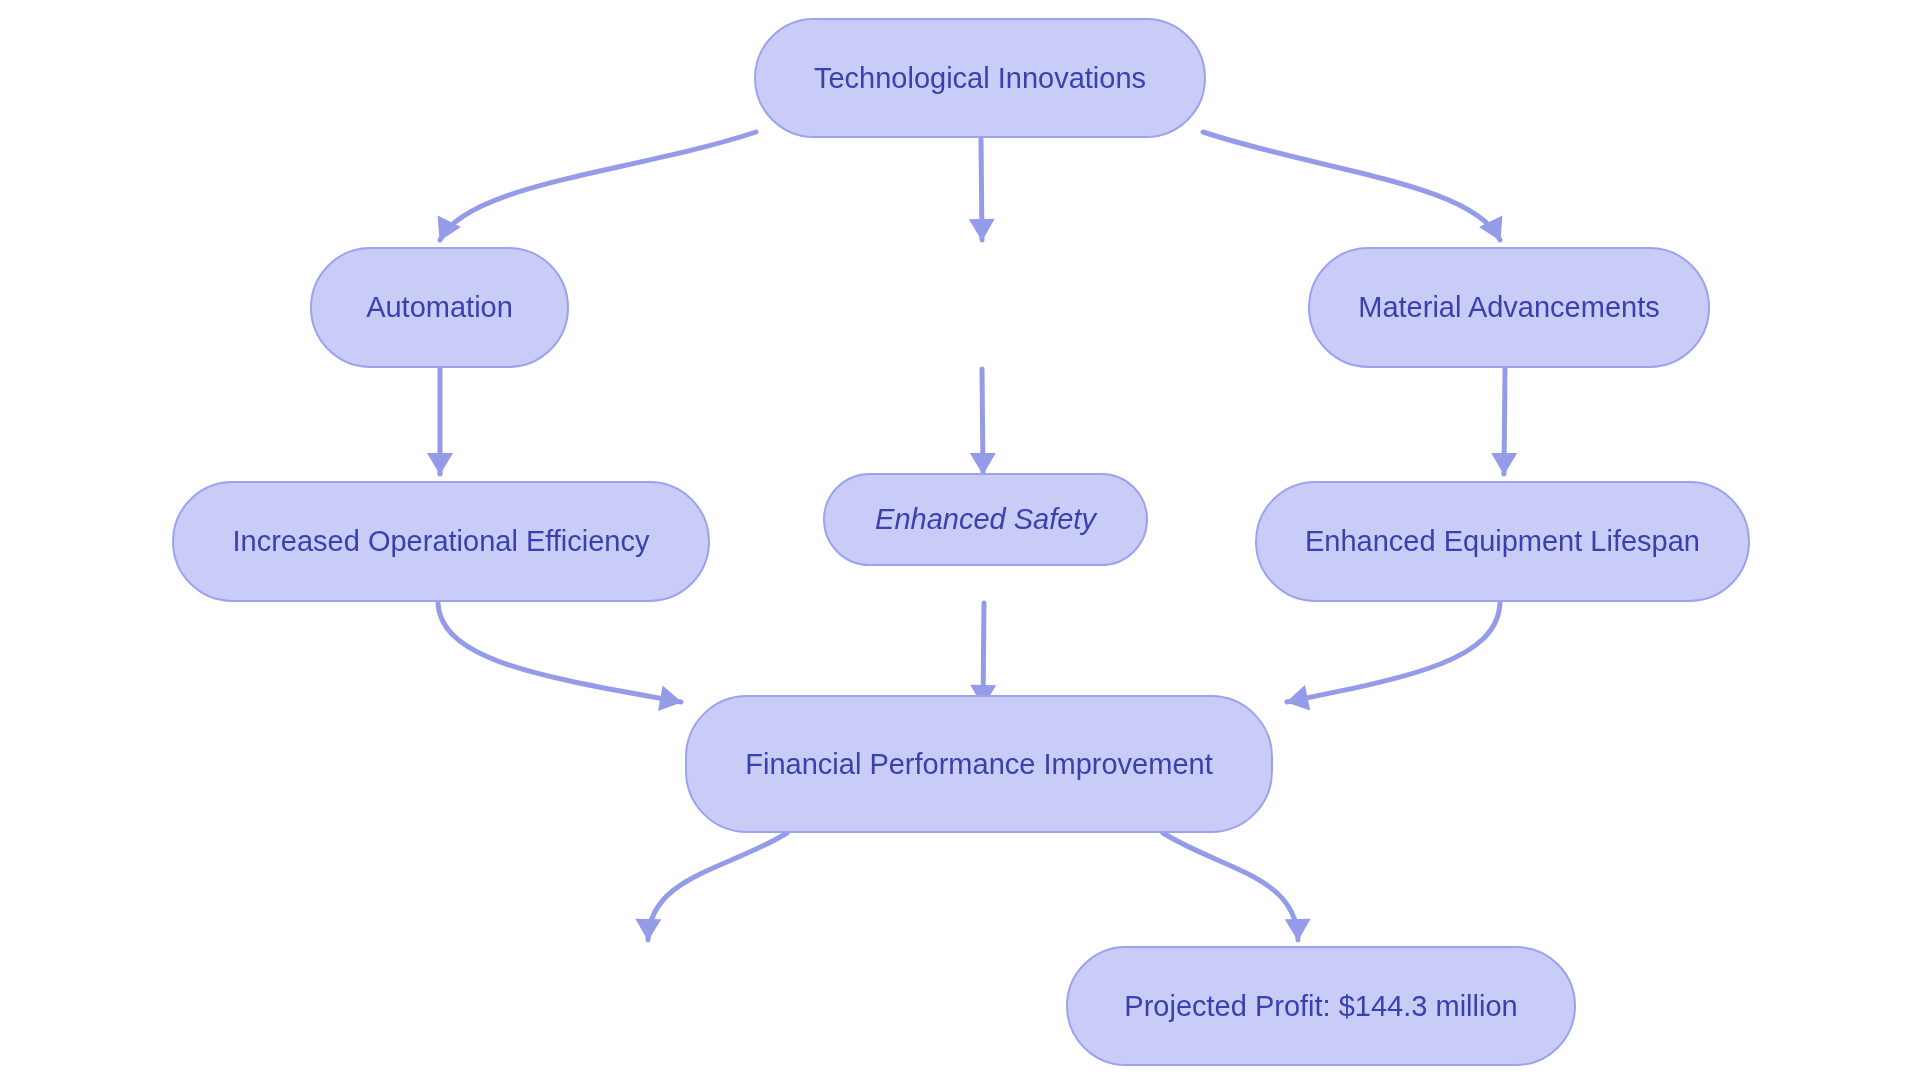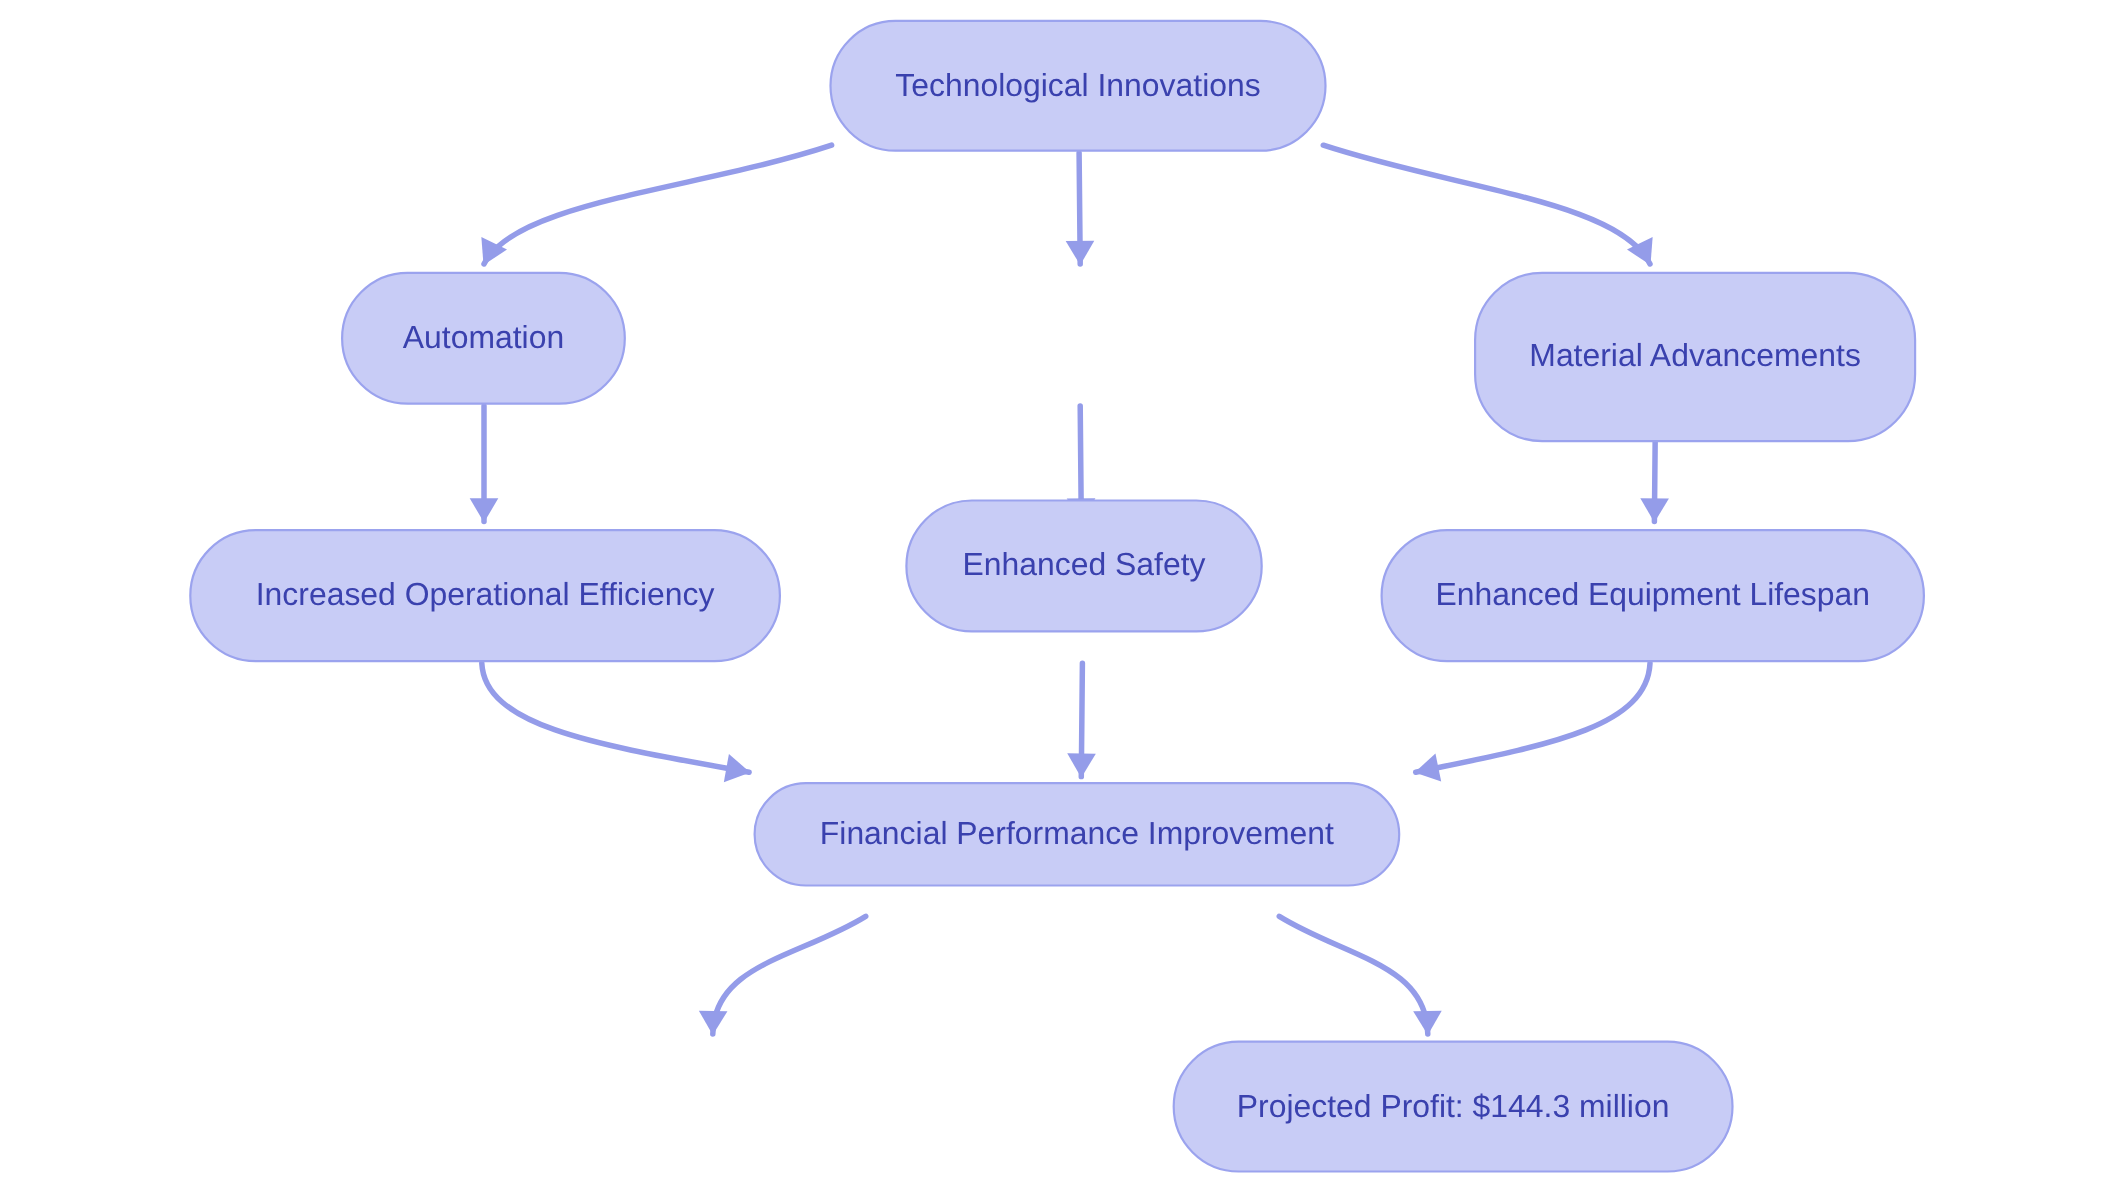--- a/index.html
+++ b/index.html
@@ -63,26 +63,26 @@
       <path d="M 787 833 C 727 870, 649 876, 648 940" marker-end="url(#arrow)"></path>
       <path d="M 1163 833 C 1223 870, 1297 876, 1298 940" marker-end="url(#arrow)"></path>
     </g>
   </svg>
 
   <div class="node" style="left:310px;  top:247px; width:259px; height:121px;">Automation</div>
 
   <div class="node" style="left:754px;  top:18px;  width:452px; height:120px;">Technological Innovations</div>
 
 
-  <div class="node" style="left:1340px; top:247px; width:402px; height:155px;">Material Advancements</div>
+  <div class="node" style="left:1308px; top:247px; width:402px; height:121px;">Material Advancements</div>
 
   <div class="node" style="left:172px;  top:481px; width:538px; height:121px;">Increased Operational Efficiency</div>
 
-  <div class="node" style="left:823px;  top:454px; width:325px; height:121px;">Enhanced Safety</div>
+  <div class="node" style="left:823px;  top:473px; width:325px; height:93px;font-style:italic;">Enhanced Safety</div>
 
   <div class="node" style="left:1255px; top:481px; width:495px; height:121px;">Enhanced Equipment Lifespan</div>
 
-  <div class="node" style="left:685px;  top:711px; width:588px; height:95px;">Financial Performance Improvement</div>
+  <div class="node" style="left:685px;  top:695px; width:588px; height:138px;">Financial Performance Improvement</div>
 
 
   <div class="node" style="left:1066px; top:946px; width:510px; height:120px;">Projected Profit: $144.3 million</div>
 
 </div>
 
 </body></html>

